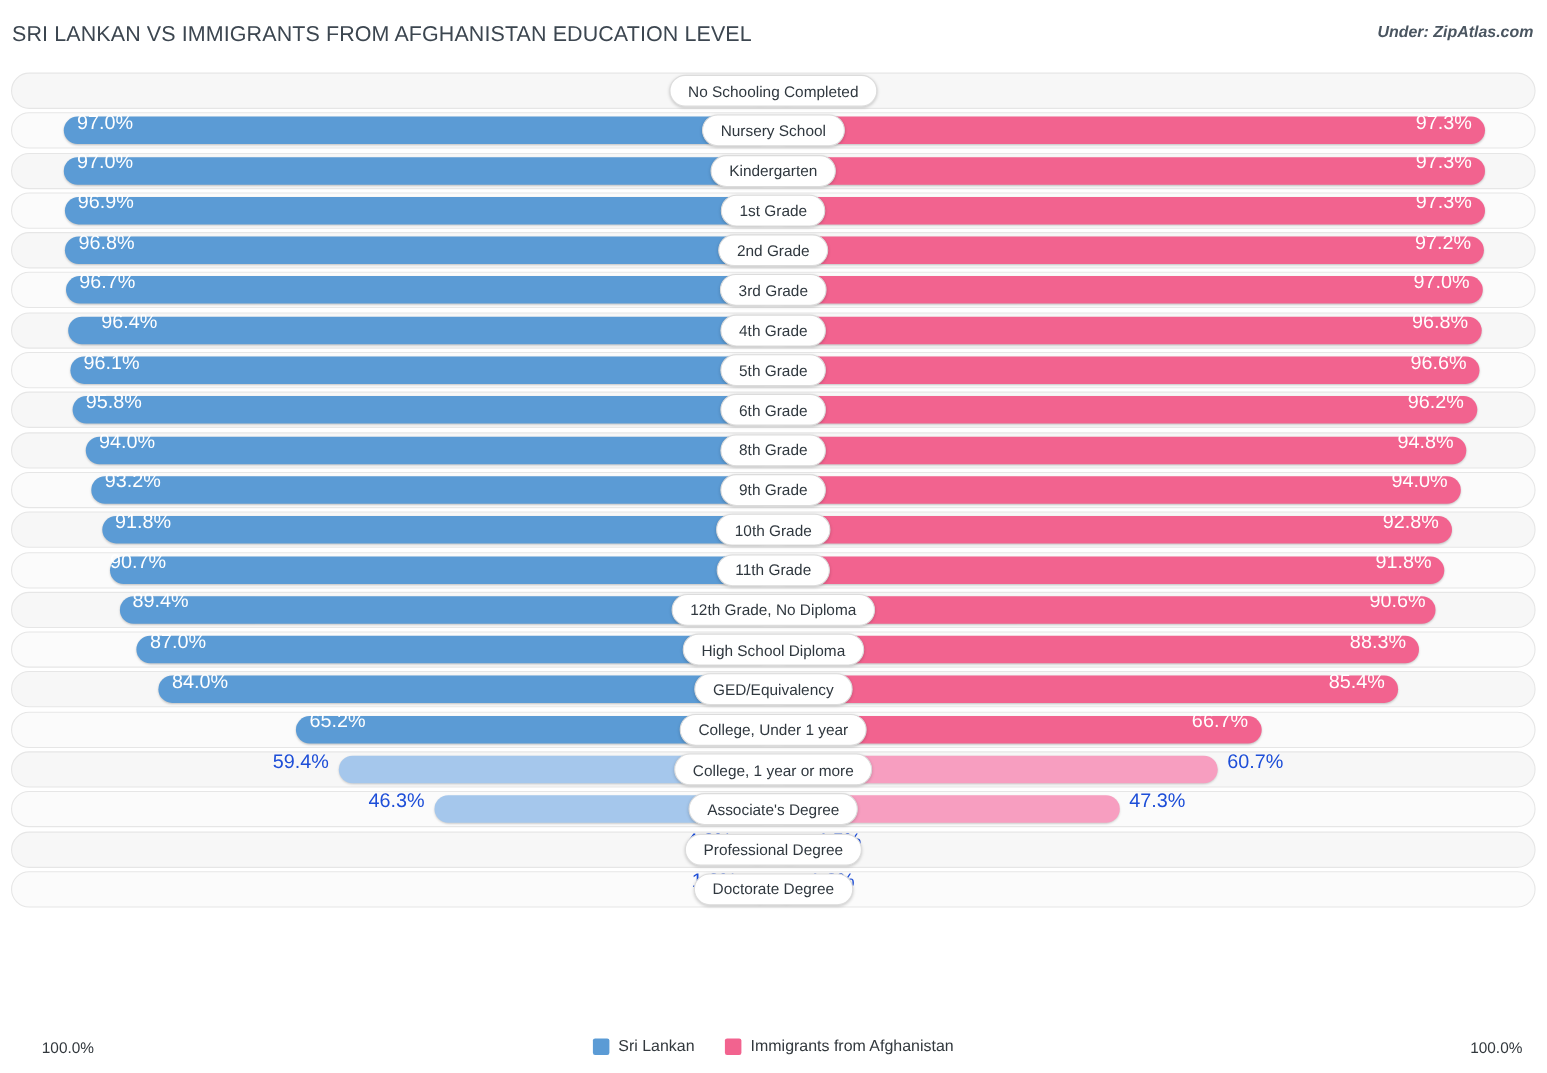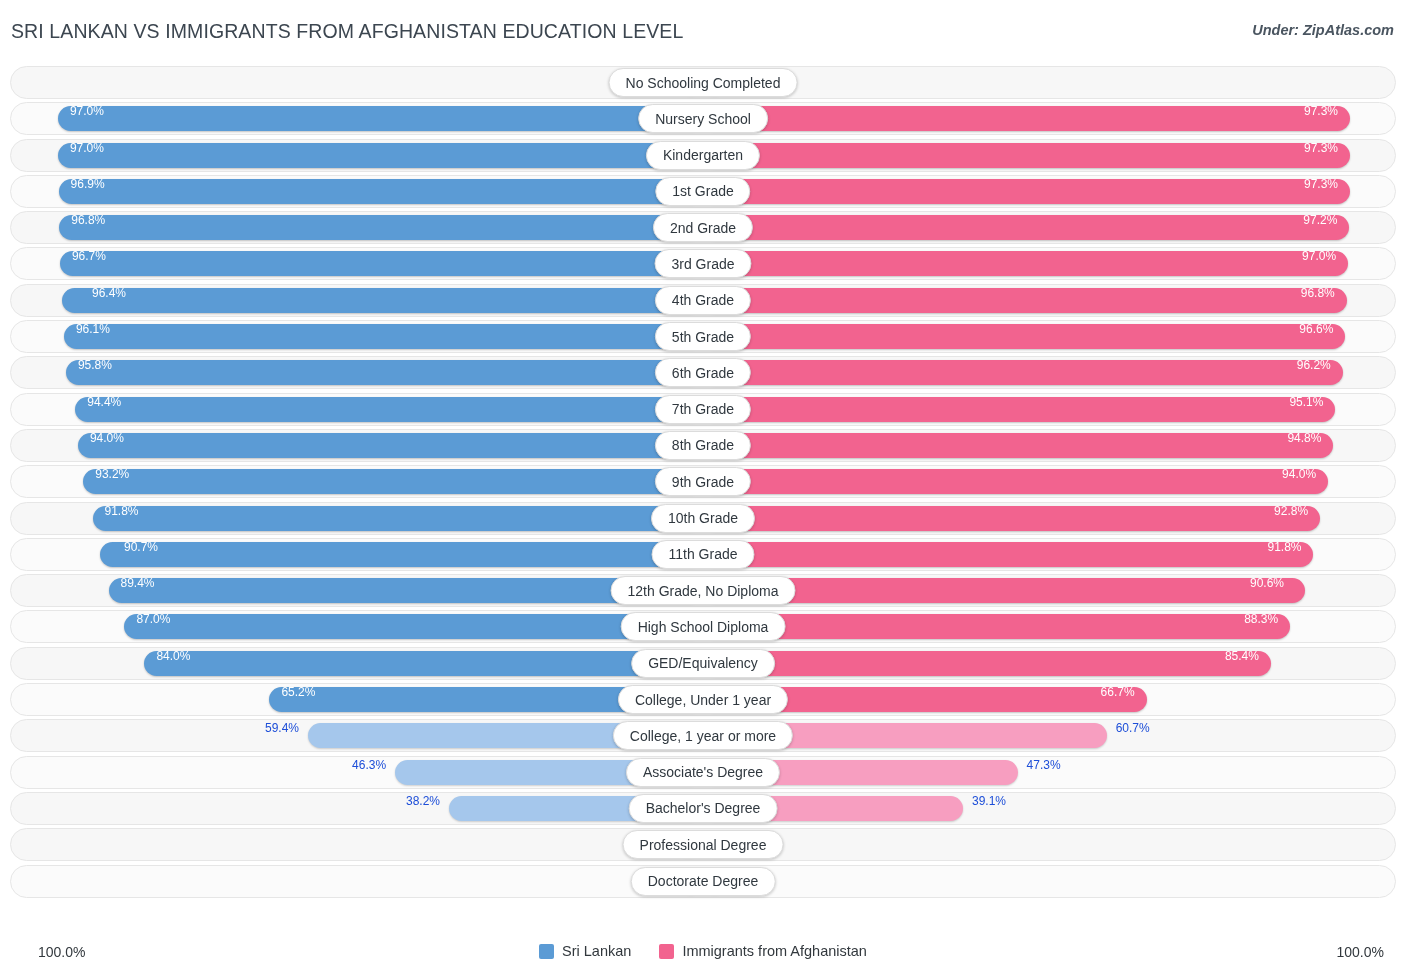--- a/index.html
+++ b/index.html
@@ -50,21 +50,21 @@
   .bar.right { left: 703px; }
 
   .bar.left.strong  { background: #5b9bd5; box-shadow: 0 1px 2px rgba(0,0,0,.22); }
   .bar.right.strong { background: #f2638f; box-shadow: 0 1px 2px rgba(0,0,0,.22); }
   .bar.left.soft    { background: #a5c7ec; box-shadow: 0 1px 2px rgba(0,0,0,.18); }
   .bar.right.soft   { background: #f79ec0; box-shadow: 0 1px 2px rgba(0,0,0,.18); }
 
   .val {
     position: absolute; top: 0; height: 18px;
     display: flex; align-items: center;
-    font-size: 12px; white-space: nowrap;
+    font-size: 18px; white-space: nowrap;
   }
   .val.in  { color: #ffffff; }
   .val.out { color: #1d4ed8; }
   .val.left.in   { padding-left: 12px; }
   .val.left.out  { padding-right: 9px; }
   .val.right.in  { padding-right: 12px; }
   .val.right.out { padding-left: 9px; }
 
   .pill {
     position: absolute; left: 50%; top: 2px;
@@ -185,30 +185,20 @@
       <div class="row">
         <div class="track"></div>
         <div class="barwrap">
           <div class="bar left strong" style="width: 637.07px;"></div>
           <div class="val left in" style="left: 65.93px;">95.8%</div>
           <div class="bar right strong" style="width: 639.73px;"></div>
           <div class="val right in" style="right: 63.27px;">96.2%</div>
         </div>
         <div class="pill">6th Grade</div>
       </div>
-      <div class="row alt">
-        <div class="track"></div>
-        <div class="barwrap">
-          <div class="bar left strong" style="width: 627.76px;"></div>
-          <div class="val left in" style="left: 75.24px;">94.4%</div>
-          <div class="bar right strong" style="width: 632.415px;"></div>
-          <div class="val right in" style="right: 70.585px;">95.1%</div>
-        </div>
-        <div class="pill">7th Grade</div>
-      </div>
       <div class="row">
         <div class="track"></div>
         <div class="barwrap">
           <div class="bar left strong" style="width: 625.1px;"></div>
           <div class="val left in" style="left: 77.9px;">94.0%</div>
           <div class="bar right strong" style="width: 630.42px;"></div>
           <div class="val right in" style="right: 72.58px;">94.8%</div>
         </div>
         <div class="pill">8th Grade</div>
       </div>
@@ -229,33 +219,33 @@
           <div class="val left in" style="left: 92.53px;">91.8%</div>
           <div class="bar right strong" style="width: 617.12px;"></div>
           <div class="val right in" style="right: 85.88px;">92.8%</div>
         </div>
         <div class="pill">10th Grade</div>
       </div>
       <div class="row alt">
         <div class="track"></div>
         <div class="barwrap">
           <div class="bar left strong" style="width: 603.155px;"></div>
-          <div class="val left in" style="left: 112px;">90.7%</div>
+          <div class="val left in" style="left: 88px;">90.7%</div>
           <div class="bar right strong" style="width: 610.47px;"></div>
           <div class="val right in" style="right: 92.53px;">91.8%</div>
         </div>
         <div class="pill">11th Grade</div>
       </div>
       <div class="row">
         <div class="track"></div>
         <div class="barwrap">
           <div class="bar left strong" style="width: 594.51px;"></div>
           <div class="val left in" style="left: 108.49px;">89.4%</div>
           <div class="bar right strong" style="width: 602.49px;"></div>
-          <div class="val right in" style="right: 110px;">90.6%</div>
+          <div class="val right in" style="right: 98px;">90.6%</div>
         </div>
         <div class="pill">12th Grade, No Diploma</div>
       </div>
       <div class="row alt">
         <div class="track"></div>
         <div class="barwrap">
           <div class="bar left strong" style="width: 578.55px;"></div>
           <div class="val left in" style="left: 124.45px;">87.0%</div>
           <div class="bar right strong" style="width: 587.195px;"></div>
           <div class="val right in" style="right: 115.805px;">88.3%</div>
@@ -294,30 +284,20 @@
       </div>
       <div class="row alt">
         <div class="track"></div>
         <div class="barwrap">
           <div class="bar left soft" style="width: 307.895px;"></div>
           <div class="val left out" style="right: 1010.89px;">46.3%</div>
           <div class="bar right soft" style="width: 314.545px;"></div>
           <div class="val right out" style="left: 1017.54px;">47.3%</div>
         </div>
         <div class="pill">Associate's Degree</div>
-      </div>
-      <div class="row">
-        <div class="track"></div>
-        <div class="barwrap">
-          <div class="bar left soft" style="width: 254.03px;"></div>
-          <div class="val left out" style="right: 957.03px;">38.2%</div>
-          <div class="bar right soft" style="width: 260.015px;"></div>
-          <div class="val right out" style="left: 963.015px;">39.1%</div>
-        </div>
-        <div class="pill">Bachelor's Degree</div>
       </div>
       <div class="row">
         <div class="track"></div>
         <div class="barwrap">
           <div class="bar left soft" style="width: 28.595px;"></div>
           <div class="val left out" style="right: 731.595px;">4.3%</div>
           <div class="bar right soft" style="width: 29.925px;"></div>
           <div class="val right out" style="left: 732.925px;">4.5%</div>
         </div>
         <div class="pill">Professional Degree</div>

